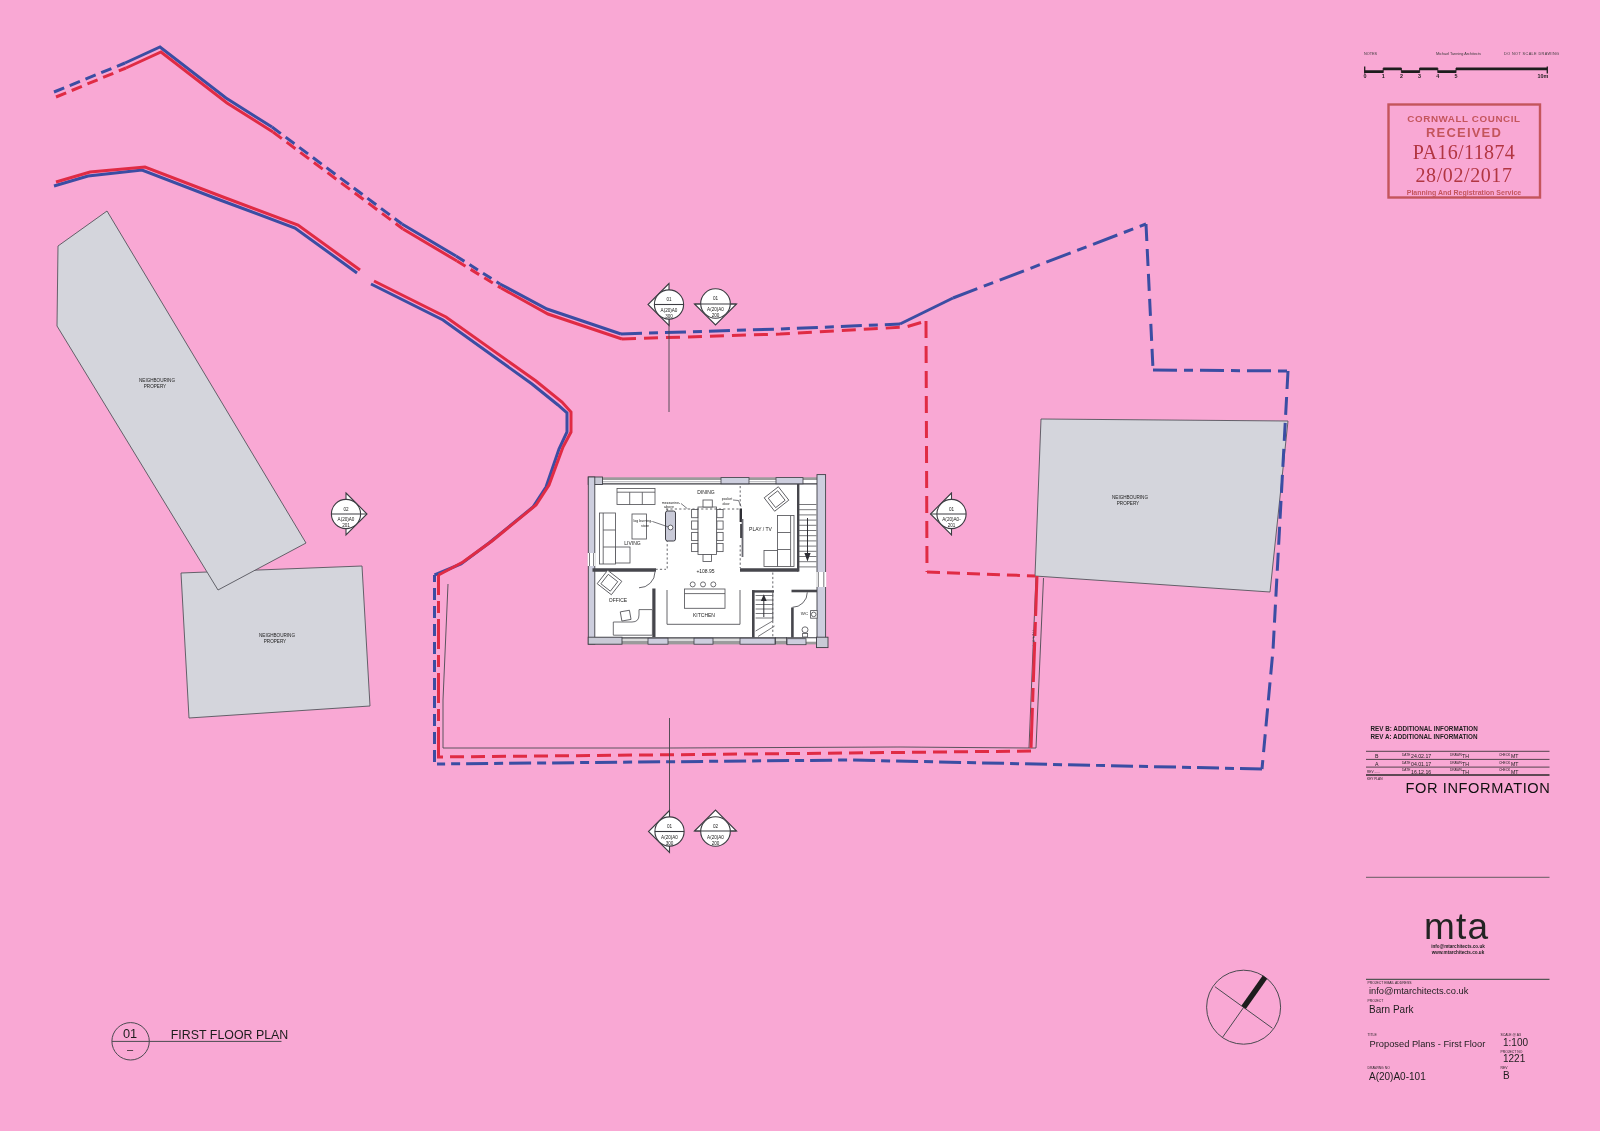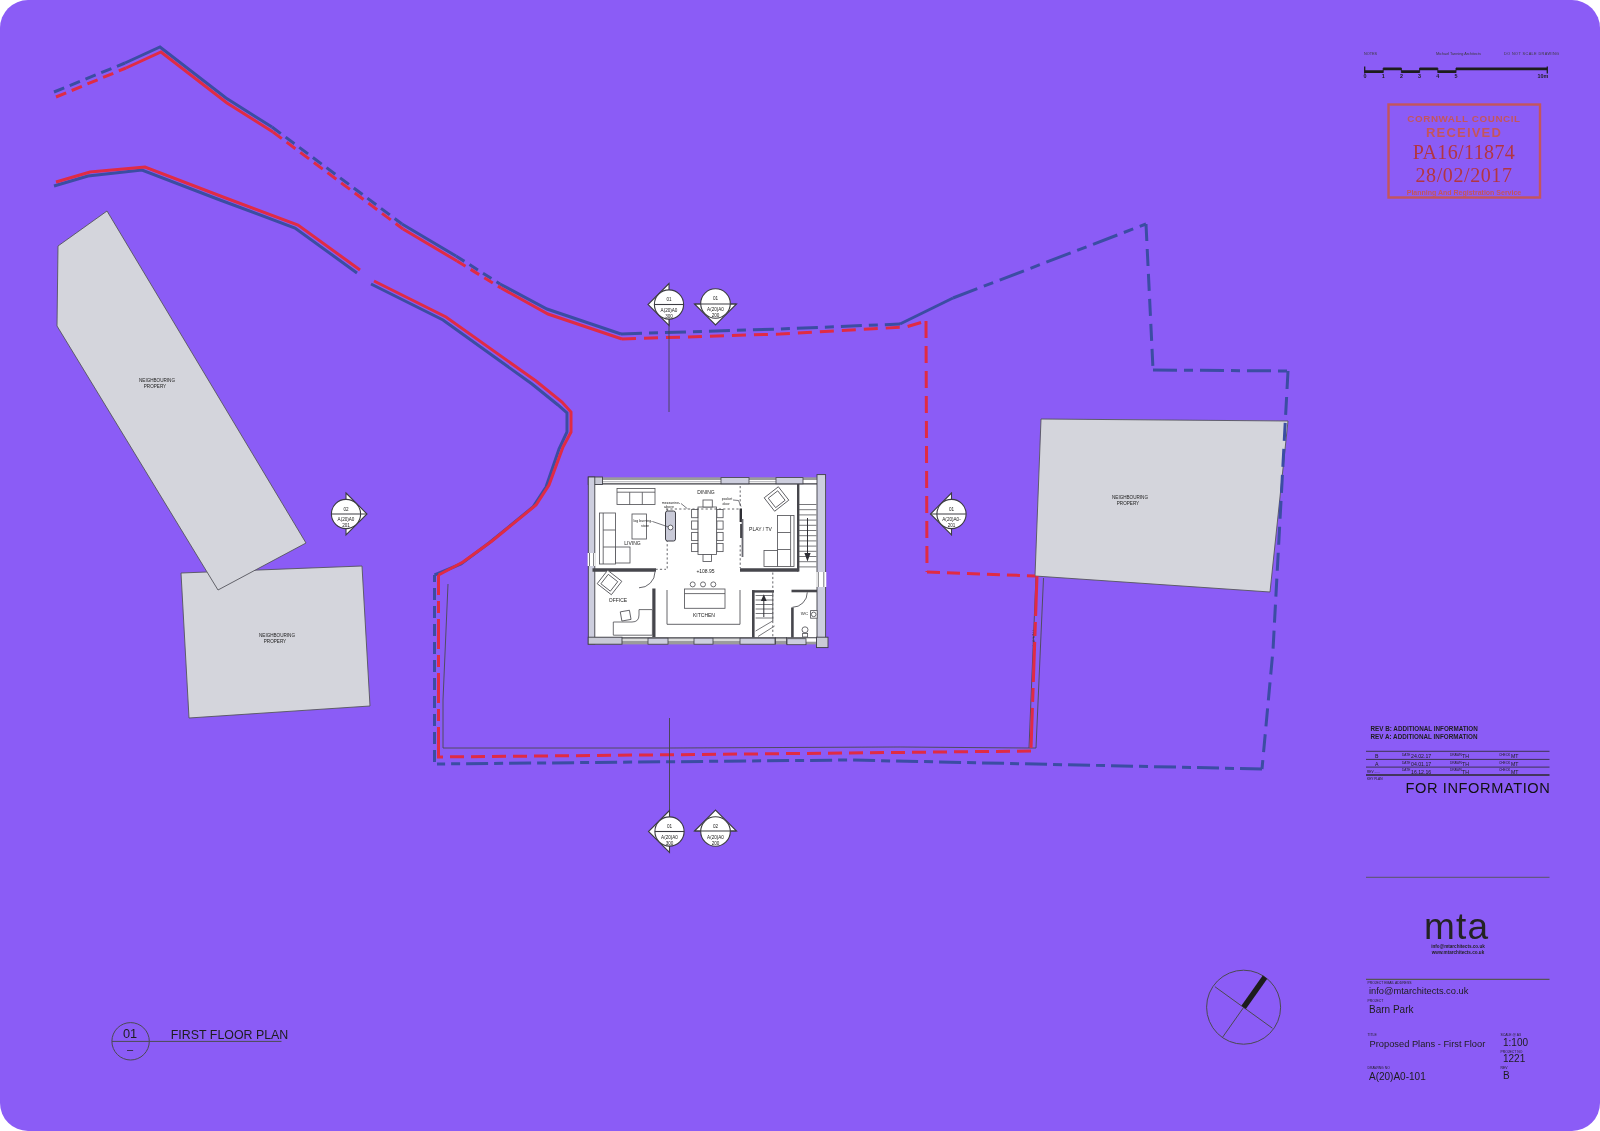--- a/index.html
+++ b/index.html
@@ -1,17 +1,17 @@
 <!DOCTYPE html>
 <html><head>
 <meta charset="utf-8">
 <style>
 html,body{margin:0;padding:0;background:#ffffff;}
-#page{position:relative;width:1600px;height:1131px;background:#8b5cf6;overflow:hidden;
-font-family:"Liberation Sans", sans-serif;border-radius:28px;}
+#page{position:relative;width:1600px;height:1131px;background:#f9a8d4;overflow:hidden;
+font-family:"Liberation Sans", sans-serif;}
 svg text{font-family:"Liberation Sans", sans-serif;-webkit-font-smoothing:antialiased;}
 </style>
 </head>
 <body>
 <div id="page">
 <svg width="1600" height="1131" viewBox="0 0 1600 1131" xmlns="http://www.w3.org/2000/svg">
 <g stroke="#55555c" stroke-width="0.9" fill="#d4d5dc">
 
 <polygon points="181,573 362,566 370,706 189,718"></polygon>
 

